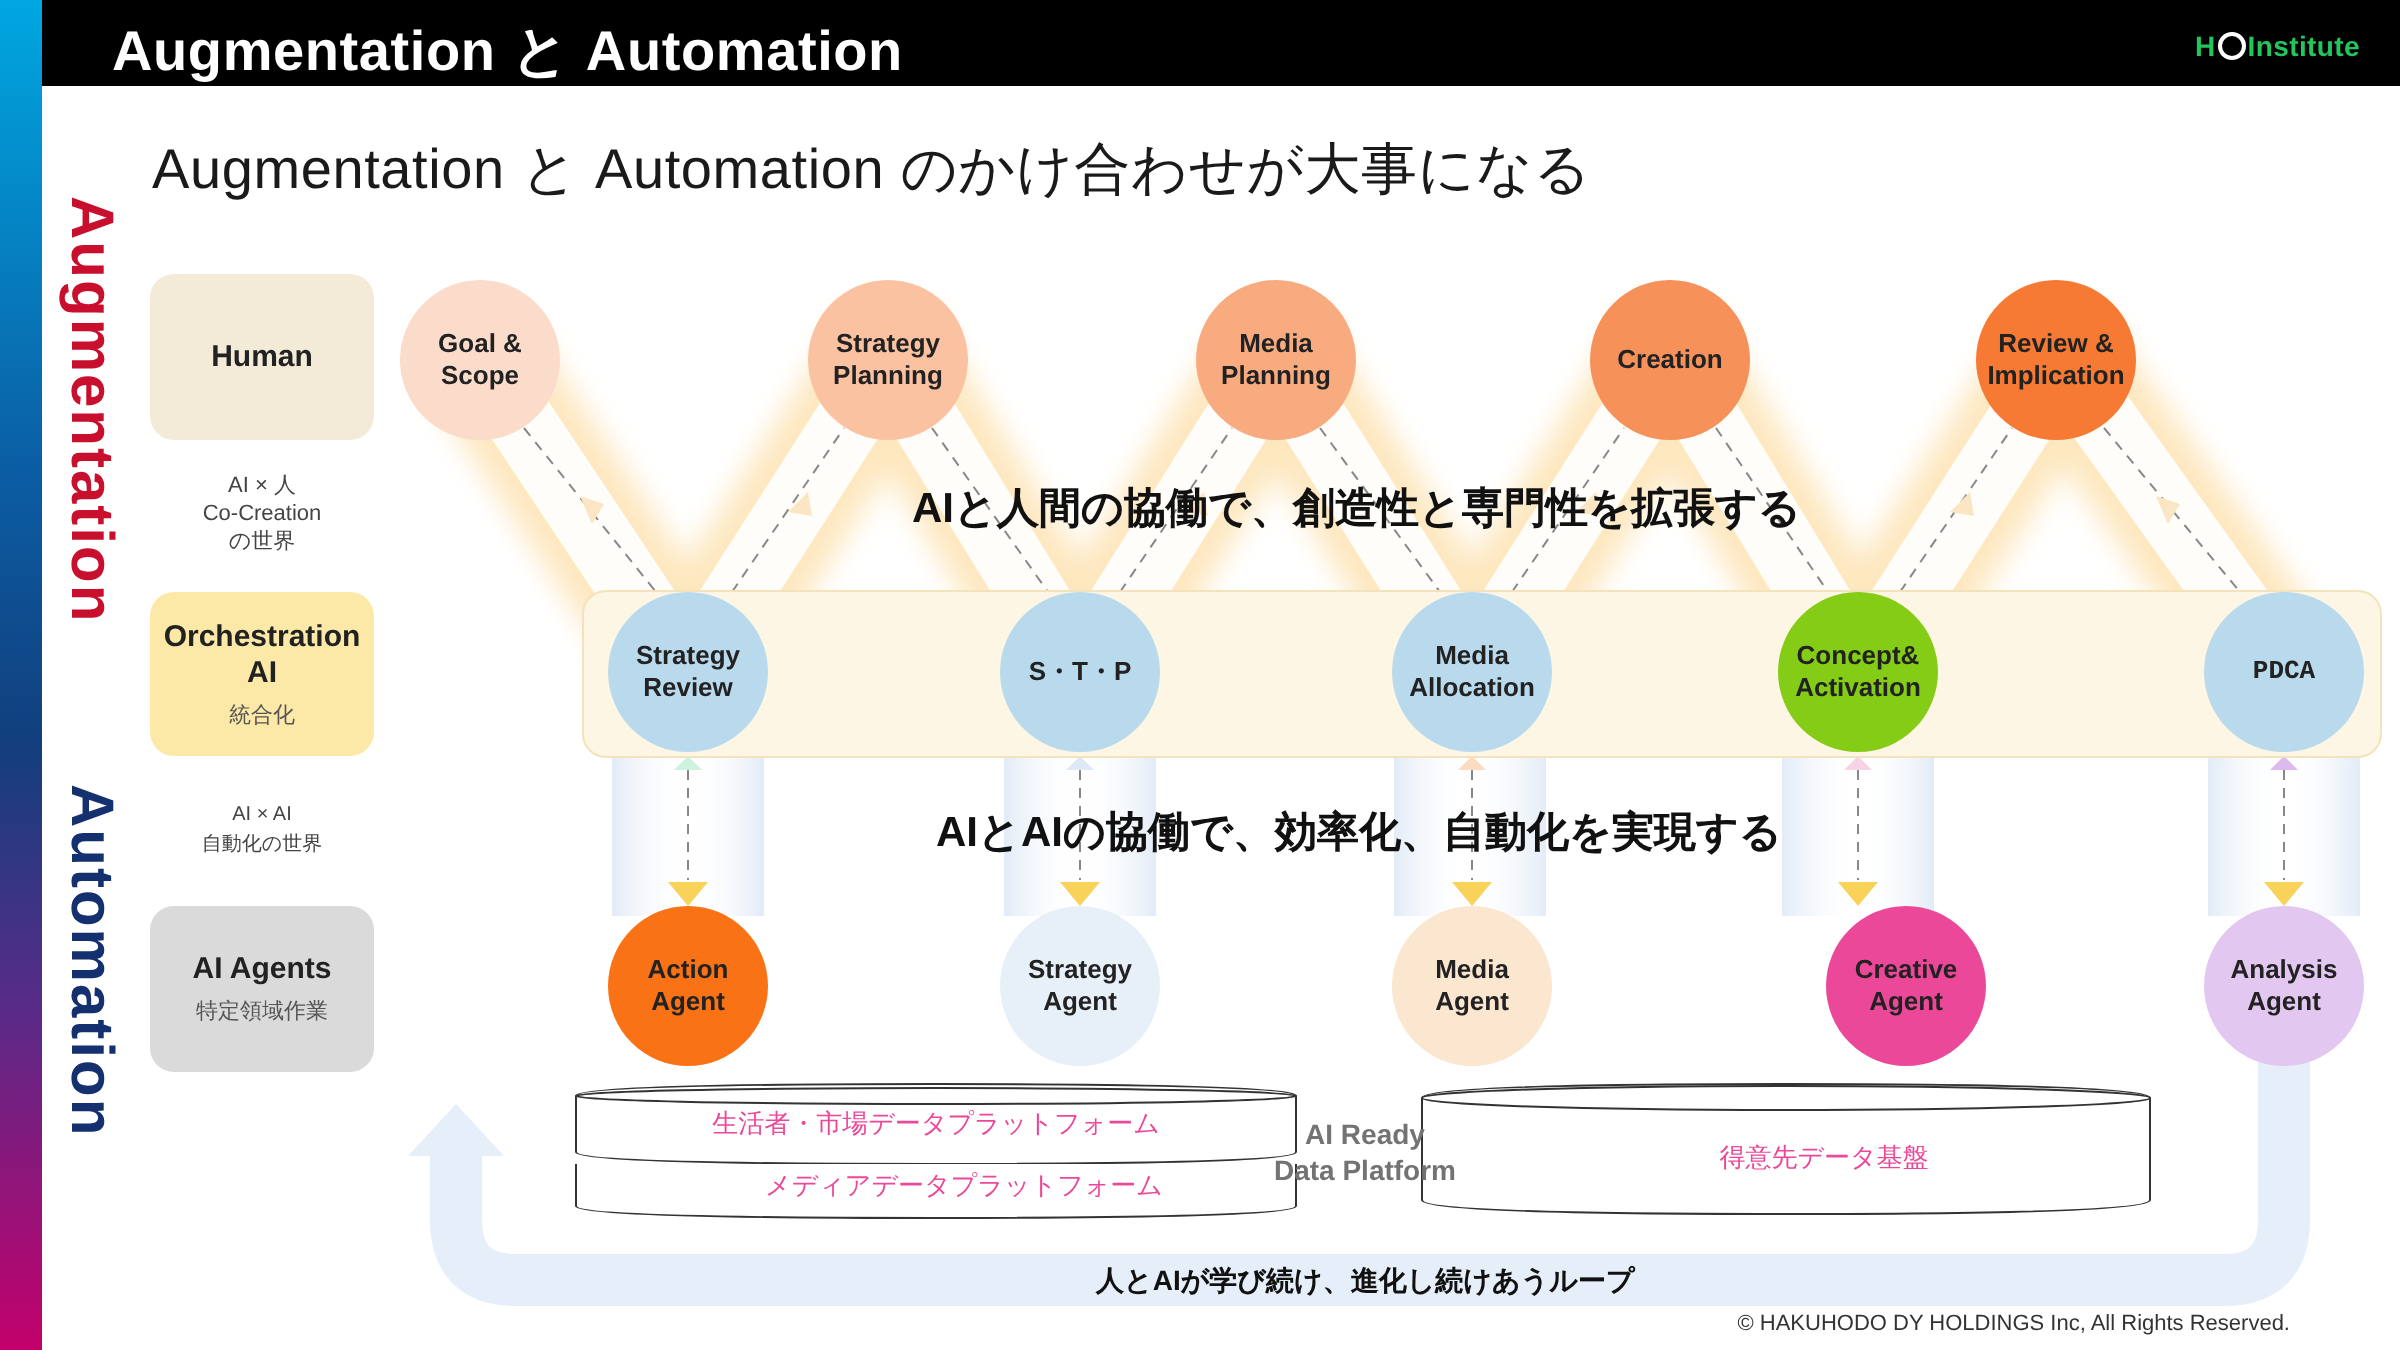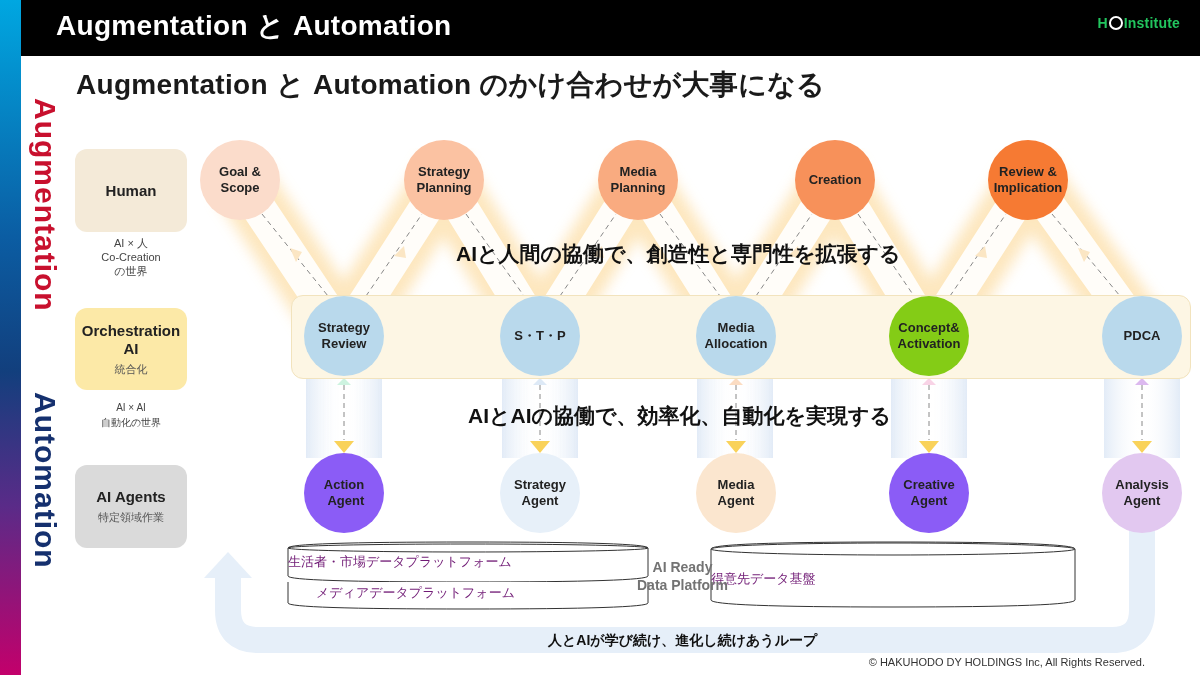--- a/index.html
+++ b/index.html
@@ -2,32 +2,32 @@
 <html><head>
 <meta charset="utf-8">
 <style>
   * { box-sizing: border-box; margin: 0; padding: 0; }
   html, body { width: 1200px; height: 675px; overflow: hidden; background: #ffffff; }
   body { position: relative; font-family: "Liberation Sans", "DejaVu Sans", sans-serif; color: #1a1a1a; }
 
   .side-bar { position: absolute; left: 0; top: 0; width: 21px; height: 675px;
     background: linear-gradient(180deg, #00a7e1 0%, #0b5da3 35%, #123f7d 55%, #5a2b88 75%, #c3006b 100%); }
 
-  .top-bar { position: absolute; left: 21px; top: 0; width: 1179px; height: 56px; background: #000; }
+  .top-bar { position: absolute; left: 21px; top: 0; width: 1179px; height: 43px; background: #000; }
   .top-title { position: absolute; left: 35px; top: 7px; color: #fff; font-size: 28px; font-weight: bold; letter-spacing: 0.3px; }
   .logo { position: absolute; right: 20px; top: 15px; color: #22c55e; font-size: 14px; font-weight: bold; letter-spacing: 0.2px; }
   .logo .ring { display: inline-block; width: 14px; height: 14px; border: 2px solid #fff; border-radius: 50%; vertical-align: -2px; margin: 0 1px; }
 
-  .headline { position: absolute; left: 76px; top: 66px; font-size: 28px; font-weight: bold; color: #1a1a1a; letter-spacing: 0.3px; }
+  .headline { position: absolute; left: 76px; top: 66px; font-size: 28px; font-weight: normal; color: #1a1a1a; letter-spacing: 0.3px; }
 
   .vlabel { position: absolute; writing-mode: vertical-rl; font-weight: bold; font-size: 30px; letter-spacing: 1px; }
   .vlabel.aug { left: 28px; top: 98px; color: #c8102e; }
   .vlabel.auto { left: 28px; top: 392px; color: #15306e; }
 
-  .lbox { position: absolute; left: 75px; width: 112px; border-radius: 12px; text-align: center; display: flex; flex-direction: column; justify-content: center; margin-top: 12px; }
+  .lbox { position: absolute; left: 75px; width: 112px; border-radius: 12px; text-align: center; display: flex; flex-direction: column; justify-content: center; }
   .lbox .t { font-size: 15px; font-weight: bold; color: #222; line-height: 18px; }
   .lbox .s { font-size: 11px; color: #555; margin-top: 4px; }
   .lbox.human { top: 137px; height: 83px; background: #f4ead8; }
   .lbox.orch { top: 296px; height: 82px; background: #fce9a7; }
   .lbox.agents { top: 453px; height: 83px; background: #dadada; }
   .ltext { position: absolute; left: 75px; width: 112px; text-align: center; font-size: 11px; color: #444; line-height: 14px; }
   .ltext.c1 { top: 236px; }
   .ltext.c2 { top: 400px; font-size: 10px; line-height: 15px; }
 
   svg.bg { position: absolute; left: 0; top: 0; }
@@ -36,21 +36,21 @@
 
   .node { position: absolute; border-radius: 50%; display: flex; align-items: center; justify-content: center; text-align: center; font-weight: bold; font-size: 13px; line-height: 16px; color: #222; }
   .node.top { width: 80px; height: 80px; top: 140px; }
   .node.mid { width: 80px; height: 80px; top: 296px; background: #b9d9ec; }
   .node.bot { width: 80px; height: 80px; top: 453px; }
 
   .phrase { position: absolute; font-size: 21px; font-weight: bold; color: #111; }
   .phrase.p1 { left: 456px; top: 240px; }
   .phrase.p2 { left: 468px; top: 402px; }
 
-  .db { position: absolute; font-size: 13px; color: #701a75; }
+  .db { position: absolute; text-align: center; font-size: 13px; color: #ec4899; }
   .db-label { position: absolute; left: 625px; top: 558px; width: 115px; text-align: center; font-size: 14px; font-weight: bold; line-height: 18px; color: #737373; }
   .loop-text { position: absolute; left: 548px; top: 632px; font-size: 14px; font-weight: bold; color: #111; }
   .copyright { position: absolute; right: 55px; top: 656px; font-size: 11px; color: #333; }
 </style>
 </head>
 <body>
 
 <div class="side-bar"></div>
 
 <div class="top-bar">
@@ -215,47 +215,47 @@
       <div>Media</div>
       <div>Allocation</div>
     </div>
   </div>
 <div class="node mid" style="left: 889px; background: #84cc16;">
     <div>
       <div>Concept&amp;</div>
       <div>Activation</div>
     </div>
   </div>
-<div class="node mid" style="left: 1102px; background: rgb(185, 217, 236);">
+<div class="node mid" style="left: 1102px; background: rgb(185, 217, 236); font-family: Liberation Mono, monospace;">
     <div>
       <div>PDCA</div>
     </div>
   </div>
 
 <div class="phrase p2">AIとAIの協働で、効率化、自動化を実現する</div>
 
-<div class="node bot" style="left: 304px; background: #8b5cf6; text-align: right;">
+<div class="node bot" style="left: 304px; background: #f97316;">
     <div>
       <div>Action</div>
       <div>Agent</div>
     </div>
   </div>
 <div class="node bot" style="left: 500px; background: rgb(231, 240, 249);">
     <div>
       <div>Strategy</div>
       <div>Agent</div>
     </div>
   </div>
 <div class="node bot" style="left: 696px; background: rgb(251, 230, 207);">
     <div>
       <div>Media</div>
       <div>Agent</div>
     </div>
   </div>
-<div class="node bot" style="left: 889px; background: #8b5cf6;">
+<div class="node bot" style="left: 913px; background: #ec4899;">
     <div>
       <div>Creative</div>
       <div>Agent</div>
     </div>
   </div>
 <div class="node bot" style="left: 1102px; background: rgb(226, 200, 240);">
     <div>
       <div>Analysis</div>
       <div>Agent</div>
     </div>

